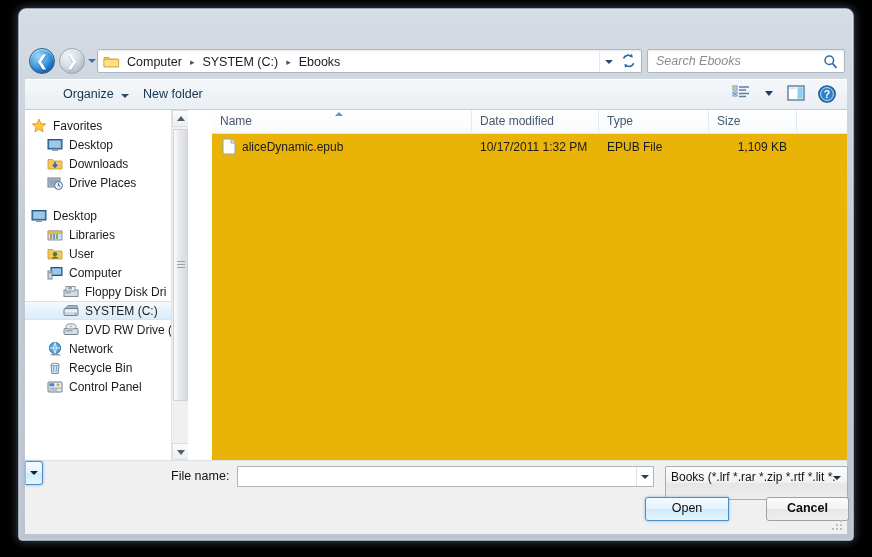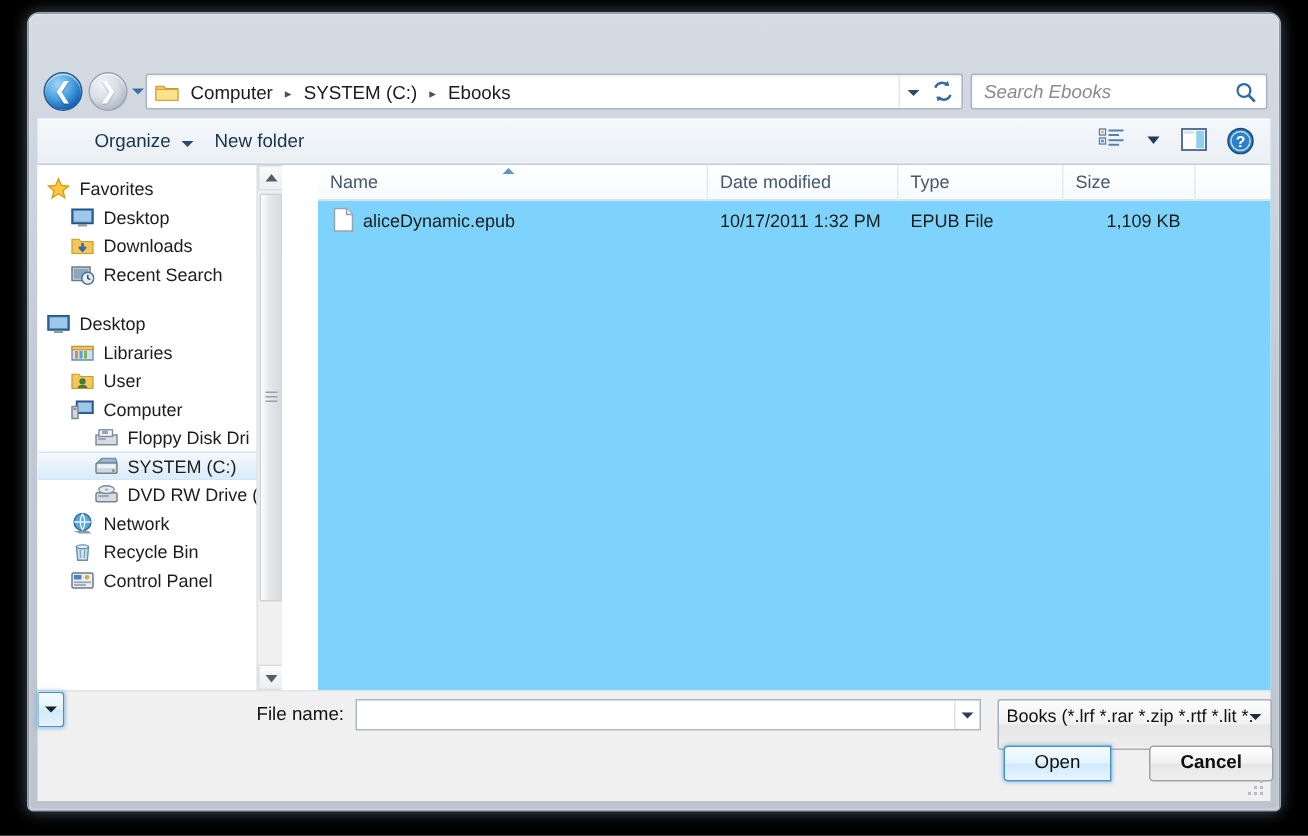--- a/index.html
+++ b/index.html
@@ -143,21 +143,21 @@
   }
   .navpane {
     position: absolute; left: 0; top: 0; width: 163px; bottom: 0;
     background: #ffffff; overflow: hidden;
   }
   .pane-split {
     position: absolute; left: 163px; top: 0; bottom: 0; width: 24px;
     background: #ffffff;
   }
   .filepane {
-    position: absolute; left: 187px; top: 0; right: 0; bottom: 0; background: #7dd3fc;
+    position: absolute; left: 187px; top: 0; right: 0; bottom: 0; background: #eab308;
   }
 
   
   .side-list { position: absolute; left: 0; top: 6px; right: 0; }
   .side-item {
     position: relative; height: 19px; display: flex; align-items: center;
     font-size: 12px; color: #1c1c1c; padding-left: 6px; white-space: nowrap;
     cursor: default;
   }
   .side-item.selected {
@@ -256,21 +256,21 @@
     border-top: 4px solid #1d2b3a;
   }
   .btn {
     position: absolute; height: 24px;
     border: 1px solid #9aa3ab; border-radius: 3px;
     background: linear-gradient(to bottom, #fdfdfd 0%, #f2f2f2 48%, #e6e6e6 52%, #efefef 100%);
     font-size: 12.5px; color: #0d0d0d; text-align: center; padding-top: 3px;
     cursor: default;
   }
   .btn-open {
-    left: 644px; top: 36px; width: 72px;
+    left: 620px; top: 36px; width: 84px;
     border: 1px solid #4a90c8; border-radius: 3px 0 0 3px;
     background: linear-gradient(to bottom, #f4fbff 0%, #e4f3fd 48%, #cfeafb 52%, #e7f5fe 100%);
     box-shadow: 0 0 3px rgba(90,160,220,.75);
   }
   .btn-open-dd {
     left: 711px; top: 36px; width: 18px; height: 24px;
     border: 1px solid #4a90c8; border-radius: 0 3px 3px 0; border-left: 1px solid #8fbfe2;
     background: linear-gradient(to bottom, #f4fbff 0%, #e4f3fd 48%, #cfeafb 52%, #e7f5fe 100%);
     box-shadow: 0 0 3px rgba(90,160,220,.75);
   }
@@ -403,21 +403,21 @@
                 </svg></span>
               <span class="slabel">Downloads</span>
             </div>
             <div class="side-item indent-1">
               <span class="sicon"><svg width="16" height="16" viewBox="0 0 16 16">
                   <rect x="1" y="3" width="12" height="9" fill="#c9d4de" stroke="#6b7a89" stroke-width="1"></rect>
                   <rect x="2.2" y="4.2" width="9.6" height="6.6" fill="#8fa6bb"></rect>
                   <circle cx="11.5" cy="10.5" r="4" fill="#e8eef4" stroke="#4c6f96" stroke-width="1"></circle>
                   <path d="M11.5 8.2 L11.5 10.5 L13.2 11.4" stroke="#2d4f74" stroke-width="1" fill="none"></path>
                 </svg></span>
-              <span class="slabel">Recent Search</span>
+              <span class="slabel">Drive Places</span>
             </div>
             <div class="side-gap"></div>
             <div class="side-item indent-0">
               <span class="sicon"><svg width="16" height="16" viewBox="0 0 16 16">
                   <rect x="1" y="2.5" width="14" height="9.5" fill="#4a83bd" stroke="#28527d" stroke-width="1"></rect>
                   <rect x="2.2" y="3.6" width="11.6" height="7.2" fill="#9cc8ea"></rect>
                   <rect x="5" y="12.4" width="6" height="1.6" fill="#8e9aa6"></rect>
                 </svg></span>
               <span class="slabel">Desktop</span>
             </div>

